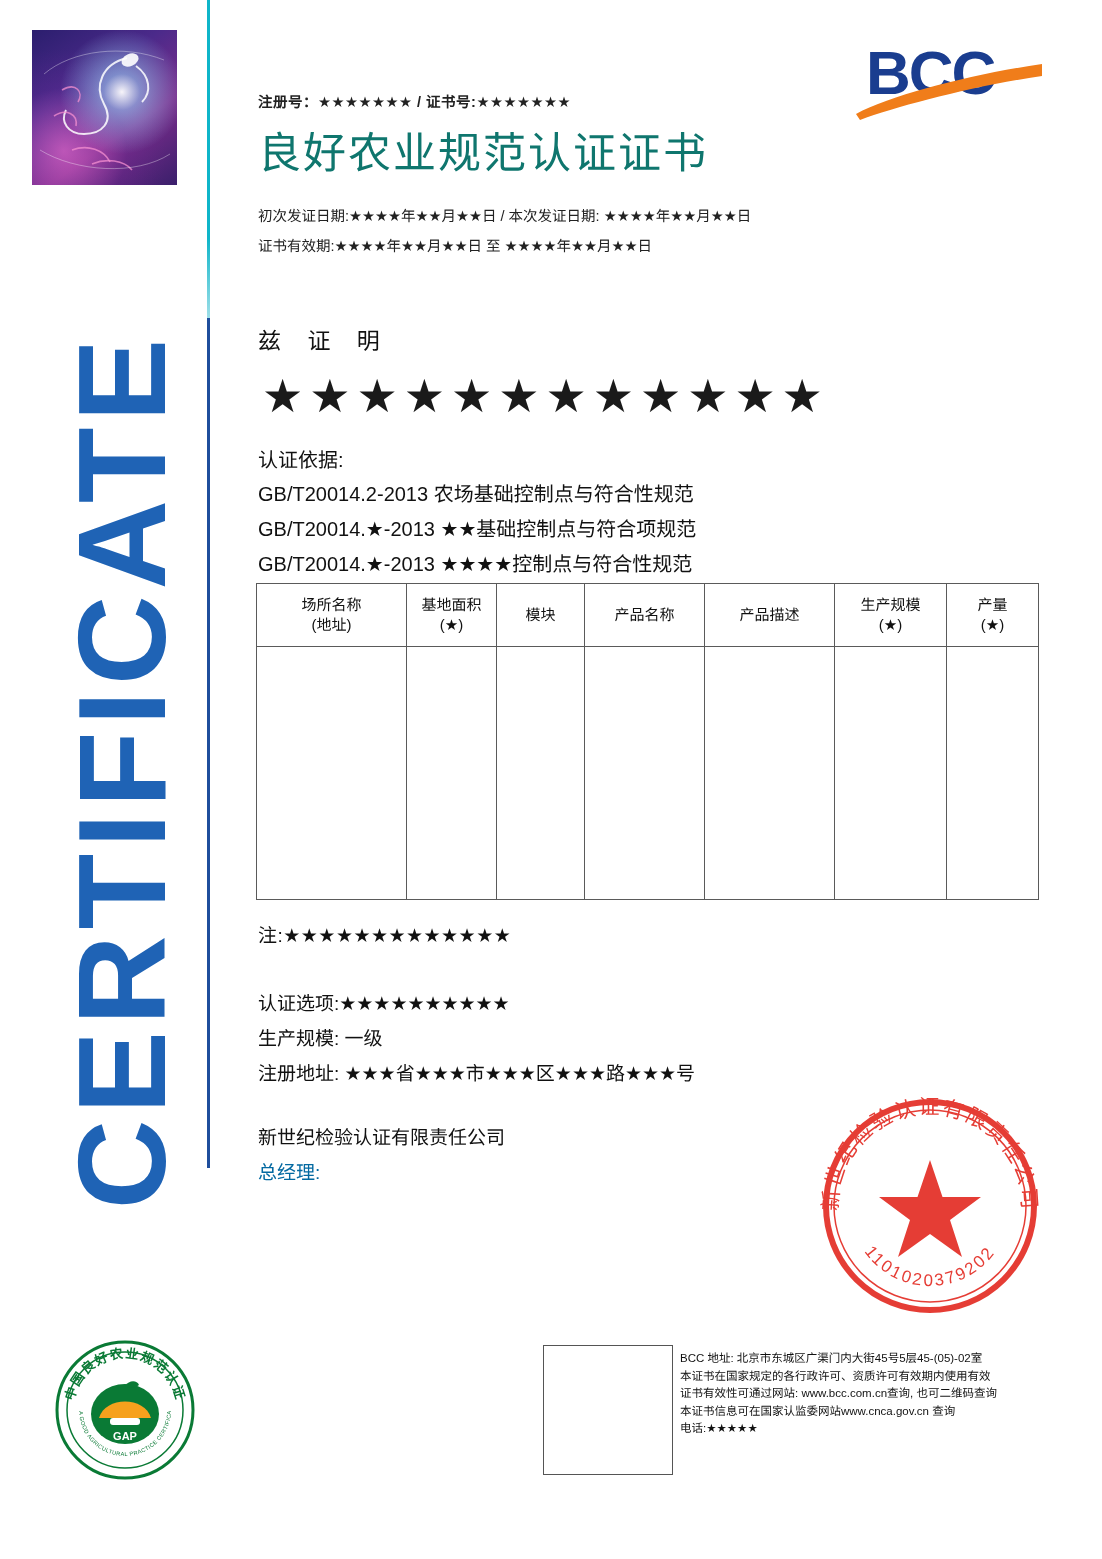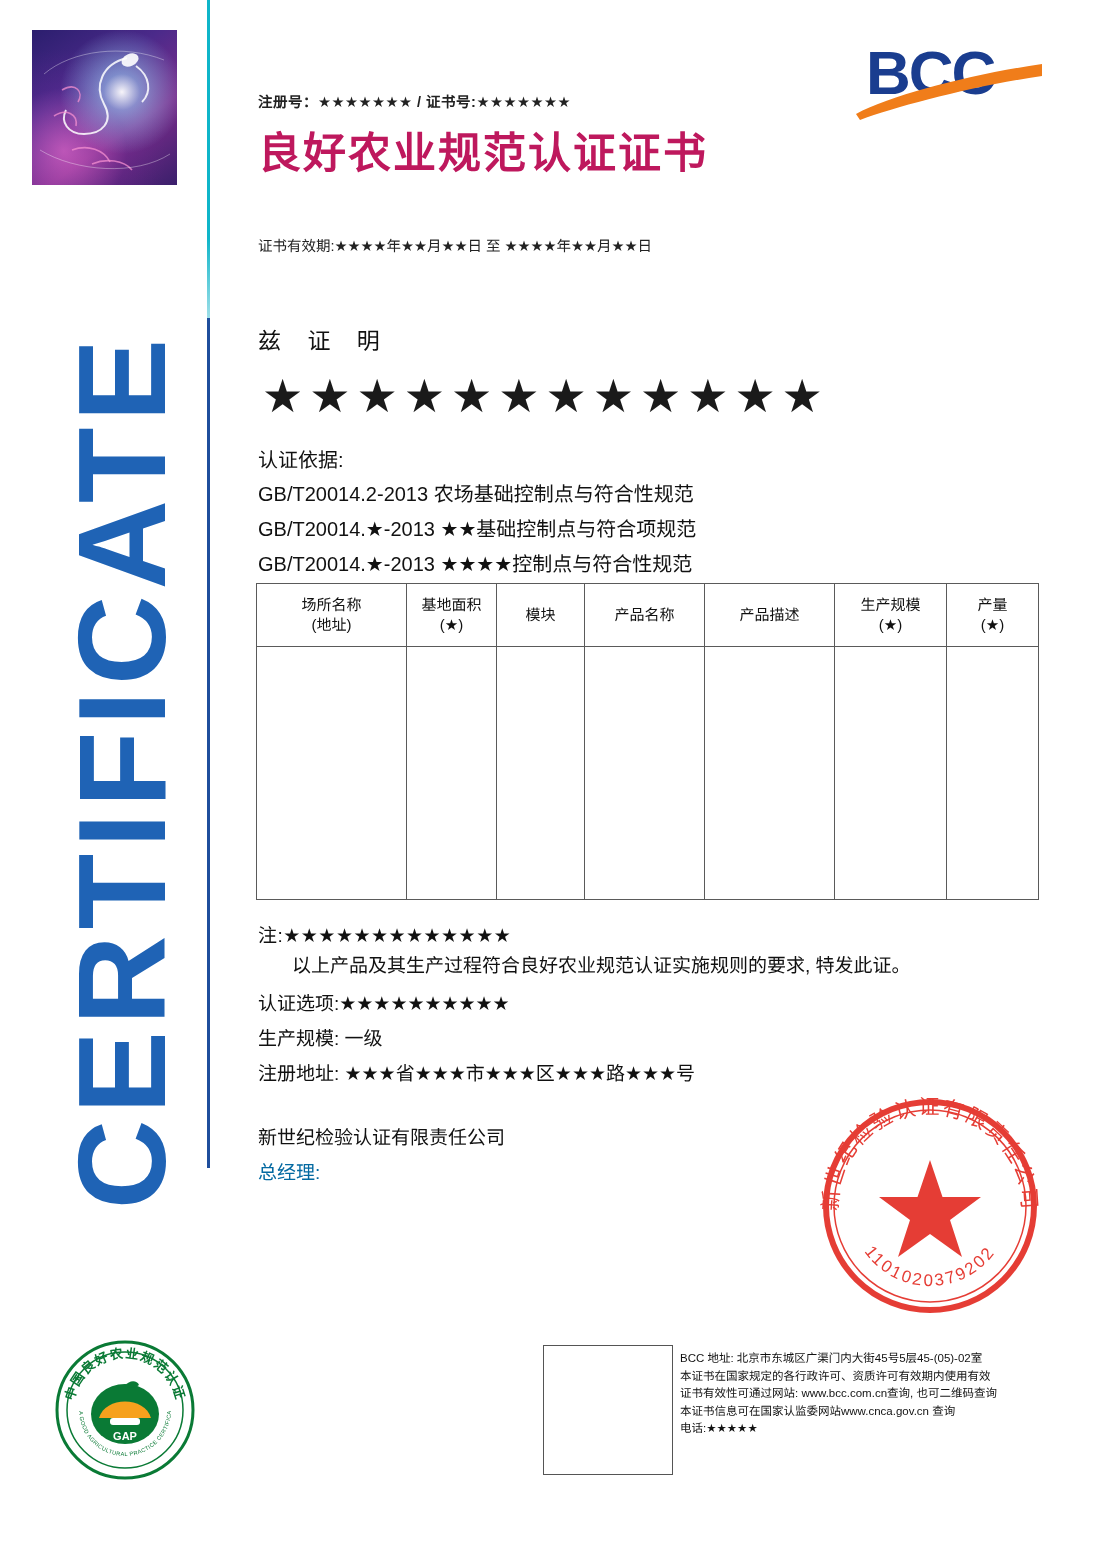--- a/index.html
+++ b/index.html
@@ -104,22 +104,22 @@
     color: #222;
     letter-spacing: 0.5px;
     font-weight: bold;
   }
   .main-title {
     position: absolute;
     left: 258px;
     top: 118px;
     font-size: 43px;
     letter-spacing: 2px;
-    color: #be185d;
-    font-weight: 700;
+    color: #0f766e;
+    font-weight: 400;
   }
   .date-line1 {
     position: absolute;
     left: 258px;
     top: 204px;
     font-size: 14.5px;
     color: #222;
   }
   .date-line2 {
     position: absolute;
@@ -282,20 +282,21 @@
 
   <div class="bcc-logo">
     <div class="txt">BCC</div>
     <svg class="swoosh" viewBox="0 0 190 62" xmlns="http://www.w3.org/2000/svg">
       <path d="M2 56 C 40 36, 120 16, 188 6 L 188 18 C 120 28, 44 48, 6 62 Z" fill="#f07d1a"></path>
     </svg>
   </div>
 
   <div class="reg-line">注册号：★★★★★★★ / 证书号:★★★★★★★</div>
   <div class="main-title">良好农业规范认证证书</div>
+  <div class="date-line1">初次发证日期:★★★★年★★月★★日 / 本次发证日期: ★★★★年★★月★★日</div>
   <div class="date-line2">证书有效期:★★★★年★★月★★日 至 ★★★★年★★月★★日</div>
 
   <div class="zizhengming">兹 证 明</div>
   <div class="holder-stars">★★★★★★★★★★★★</div>
   <div class="basis-label">认证依据:</div>
   <div class="basis-1">GB/T20014.2-2013 农场基础控制点与符合性规范</div>
   <div class="basis-2">GB/T20014.★-2013   ★★基础控制点与符合项规范</div>
   <div class="basis-3">GB/T20014.★-2013  ★★★★控制点与符合性规范</div>
 
   <table class="tbl">
@@ -344,21 +345,20 @@
         <td></td>
         <td></td>
         <td></td>
         <td></td>
         <td></td>
       </tr>
     </tbody>
   </table>
 
   <div class="note-line">注:★★★★★★★★★★★★★</div>
-  <div class="note-body">以上产品及其生产过程符合良好农业规范认证实施规则的要求, 特发此证。</div>
   <div class="opt-line">认证选项:★★★★★★★★★★</div>
   <div class="grade-line">生产规模: 一级</div>
   <div class="addr-line">注册地址: ★★★省★★★市★★★区★★★路★★★号</div>
 
   <div class="company-line">新世纪检验认证有限责任公司</div>
   <div class="gm-line">总经理:</div>
 
   <div class="seal">
     <svg viewBox="0 0 232 232" width="232" height="232" xmlns="http://www.w3.org/2000/svg">
       <defs>

